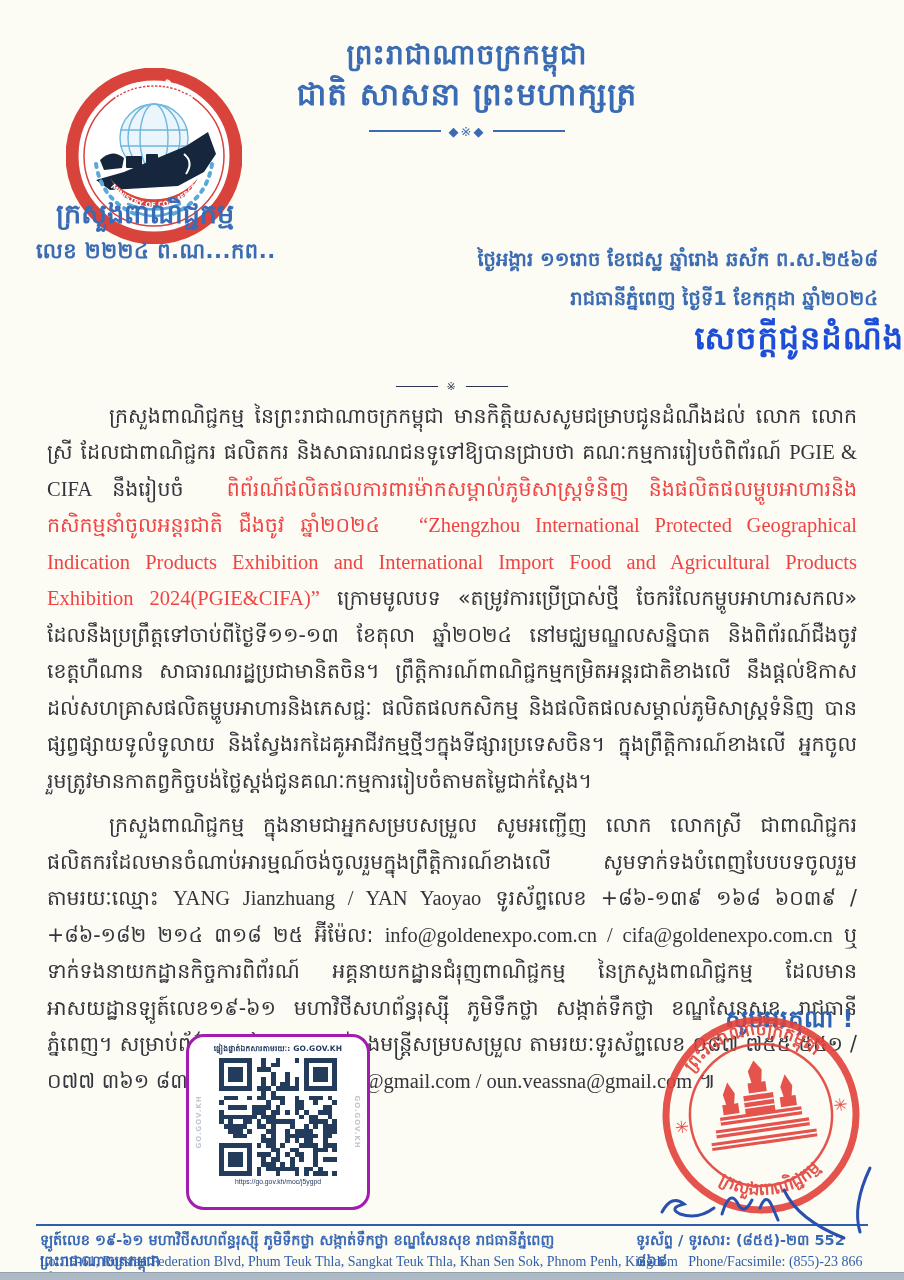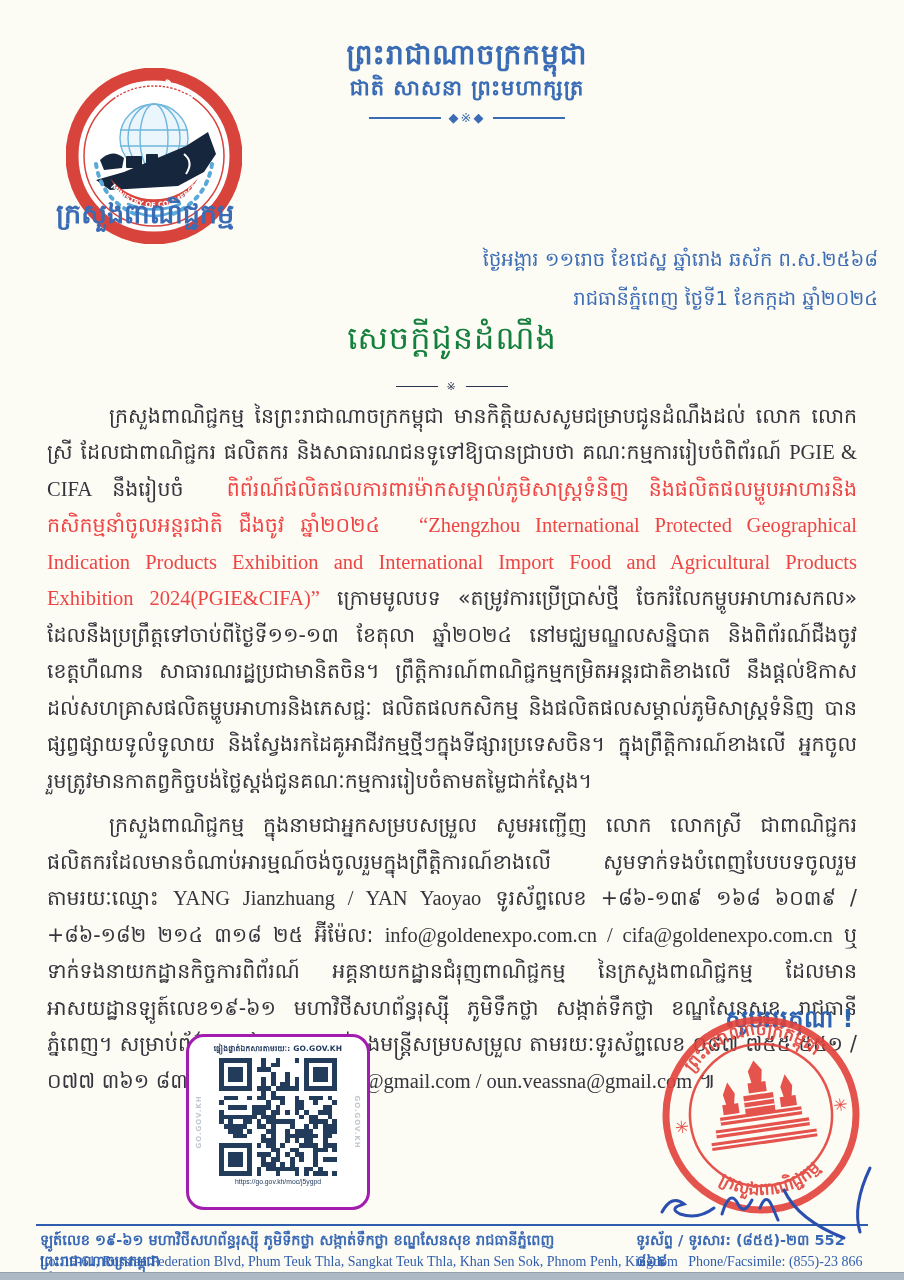--- a/index.html
+++ b/index.html
@@ -5,34 +5,34 @@
   html,body{margin:0;padding:0;}
   body{background:#888;}
   .page{
     position:relative;width:904px;height:1280px;margin:0 auto;
     background:#fcfbf4;overflow:hidden;
     font-family:"DejaVu Sans","Liberation Sans",sans-serif;
   }
   
   .kingdom-header{position:absolute;top:36px;left:0;width:100%;text-align:center;padding-left:30px;box-sizing:border-box;color:#3a6cb5;}
   .kh1{font-size:28px;font-weight:700;letter-spacing:1px;line-height:1.35;}
-  .kh2{font-size:21px;font-weight:700;letter-spacing:1px;line-height:1.35;}
+  .kh2{font-size:31px;font-weight:700;letter-spacing:1px;line-height:1.35;}
   .divider{display:flex;align-items:center;justify-content:center;gap:8px;margin-top:8px;}
   .divider .line{display:inline-block;width:72px;height:2px;background:#3a6cb5;}
   .divider .orn{color:#3a6cb5;font-size:13px;letter-spacing:2px;}
   
   .logo{position:absolute;left:66px;top:68px;width:176px;height:176px;}
   .ministry-block{position:absolute;left:36px;top:196px;width:300px;color:#3a6cb5;}
   .ministry-name{font-size:27px;font-weight:700;padding-left:20px;line-height:1.3;}
   .ref-line{font-size:21px;font-weight:700;margin-top:6px;letter-spacing:.5px;}
   
-  .date-block{position:absolute;right:26px;top:240px;text-align:right;color:#3c6cb4;font-weight:400;}
+  .date-block{position:absolute;right:26px;top:240px;text-align:right;color:#3c6cb4;font-weight:700;}
   .date-line{font-size:19.5px;line-height:2.0;}
   
-  .doc-title{position:absolute;top:318px;left:0;width:100%;text-align:center;color:#15803d;font-size:32px;font-weight:400;letter-spacing:1px;}
+  .doc-title{position:absolute;top:318px;left:0;width:100%;text-align:right;color:#1d4ed8;font-size:32px;font-weight:700;letter-spacing:1px;}
   .title-divider{position:absolute;top:372px;left:0;width:100%;}
   .title-divider .line{width:42px;height:1.5px;background:#2a3350;}
   .title-divider .orn{color:#2a3350;font-size:11px;}
   
   .body-text{position:absolute;left:47px;right:47px;top:398px;color:#34343c;}
   .body-text p{margin:0 0 8px 0;font-size:20.5px;line-height:1.78;text-align:justify;text-indent:62px;}
   .seg-bold{font-weight:400;color:#ef4444;margin-left:23px;}
   .latin{font-family:"Liberation Serif","DejaVu Serif",serif;}
   
   .thanks{position:absolute;right:50px;top:1004px;color:#2e62b2;font-size:24px;font-weight:700;letter-spacing:.5px;}
@@ -107,20 +107,21 @@
       <path d="M70,144 Q88,152 106,144" stroke-width="2.5"></path>
     </g>
     <path d="M44,110 A 56,56 0 0 0 132,110 L126,120 A 48,48 0 0 1 50,120 Z" fill="#d8433c"></path>
     <text font-size="7" font-weight="bold" fill="#ffffff">
       <textPath href="#logoArcBanner" startOffset="50%" text-anchor="middle">MINISTRY OF COMMERCE</textPath>
     </text>
   </svg>
 
   <div class="ministry-block">
     <div class="ministry-name">ក្រសួងពាណិជ្ជកម្ម</div>
+    <div class="ref-line">លេខ ២២២៤ ព.ណ...កព..</div>
   </div>
 
   <div class="date-block">
     <div class="date-line">ថ្ងៃអង្គារ ១១រោច ខែជេស្ឋ ឆ្នាំរោង ឆស័ក ព.ស.២៥៦៨</div>
     <div class="date-line">រាជធានីភ្នំពេញ ថ្ងៃទី1 ខែកក្កដា ឆ្នាំ២០២៤</div>
   </div>
 
   <div class="doc-title">សេចក្តីជូនដំណឹង</div>
   <div class="divider title-divider">
     <span class="line"></span>

